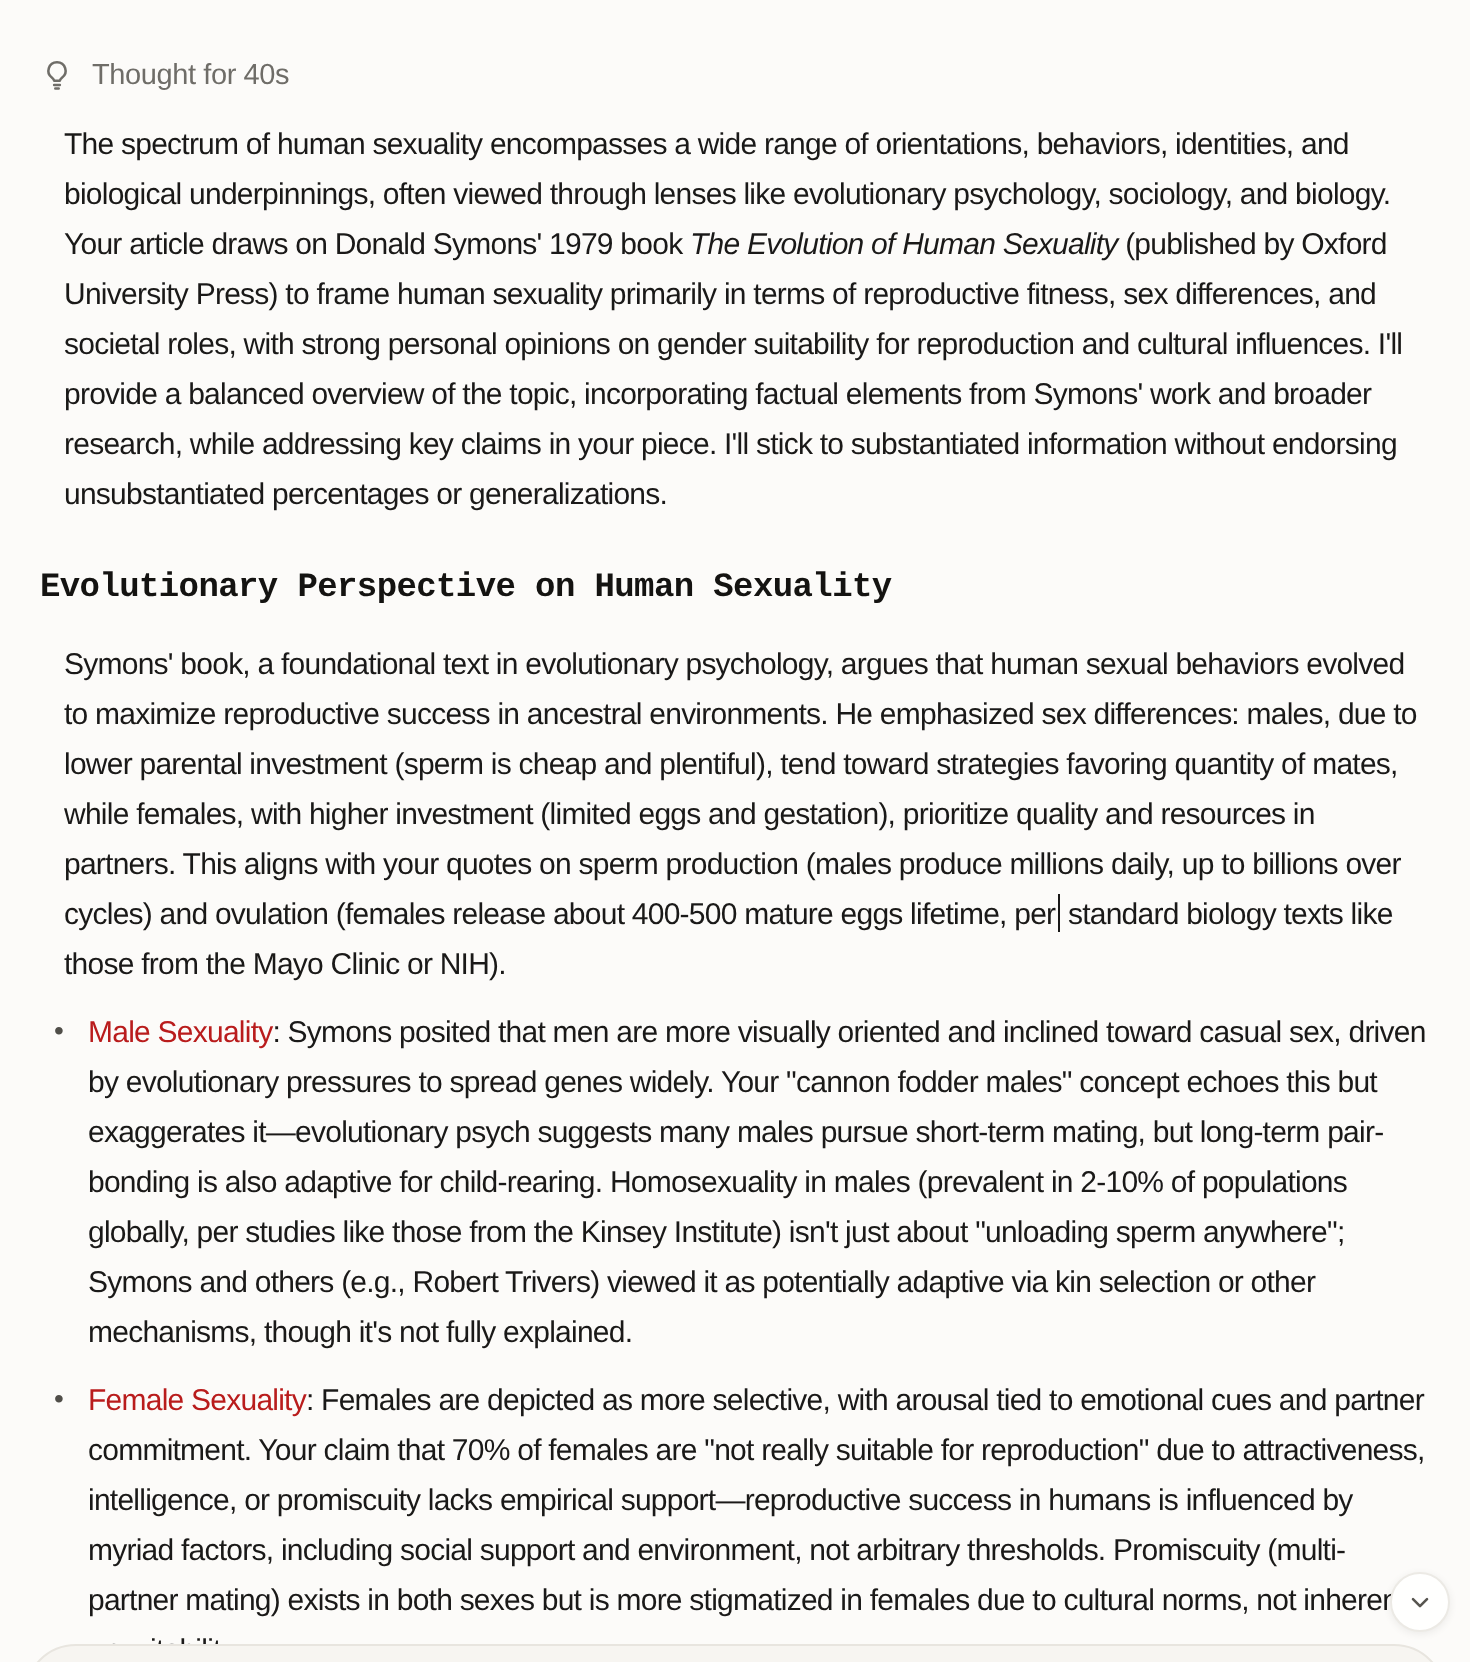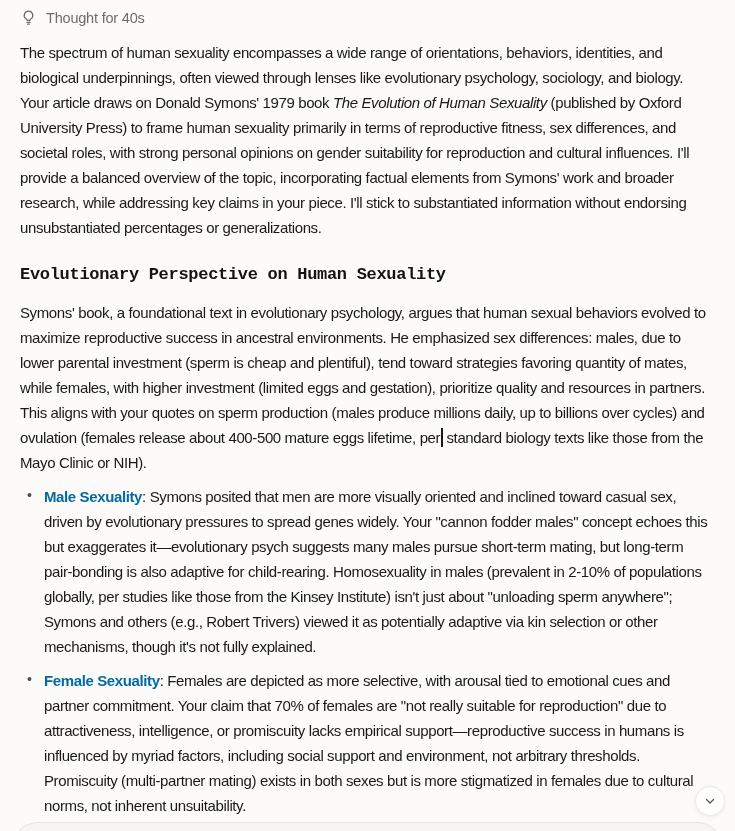--- a/index.html
+++ b/index.html
@@ -13,44 +13,44 @@
     position: relative;
   }
   .content {
     padding: 9px 20px 0 20px;
   }
   .thinking-row {
     display: flex; align-items: center; gap: 9px;
     background: none; border: none; padding: 0;
     color: #6f6d68; font-size: 14.5px;
     font-family: "Liberation Sans", sans-serif;
-    cursor: pointer; letter-spacing: -0.2px;
+    cursor: pointer; letter-spacing: -0.2px; margin-top: 20px;
   }
   .thinking-row svg { width: 17px; height: 17px; stroke: #6f6d68; }
   p.msg-para {
     font-size: 15px; line-height: 25px; letter-spacing: -0.38px;
-    margin: 14px 0 0 0;
+    margin: 14px 0 0 12px;
   }
   p.msg-para em { font-style: italic; }
   h2.section-heading {
     font-size: 17px; font-weight: 700; letter-spacing: -0.3px;
     color: #141311; margin: 23px 0 0 0; line-height: 23px; font-family: Liberation Mono, monospace;
   }
   ul.msg-list {
     list-style: none; margin: 9px 0 0 0; padding: 0;
   }
   ul.msg-list li {
     position: relative; padding-left: 24px; margin-top: 9px;
     font-size: 15px; line-height: 25px; letter-spacing: -0.38px;
   }
   ul.msg-list .bullet-dot {
     position: absolute; left: 7px; top: -1px;
     color: #504e49; font-size: 14px;
   }
-  ul.msg-list strong { font-weight: 700; color: #0369a1; }
+  ul.msg-list strong { font-weight: 400; color: #b91c1c; }
   .caret {
     display: inline-block; width: 1.5px; height: 19px;
     background: #1a1918; vertical-align: -4px; margin-left: 1px;
   }
   .scroll-btn {
     position: absolute; top: 786px; right: 10px;
     width: 30px; height: 30px; border-radius: 50%;
     background: #fffffe; border: 1px solid #eceae5;
     box-shadow: 0 1px 4px rgba(0,0,0,0.07);
     display: flex; align-items: center; justify-content: center;

